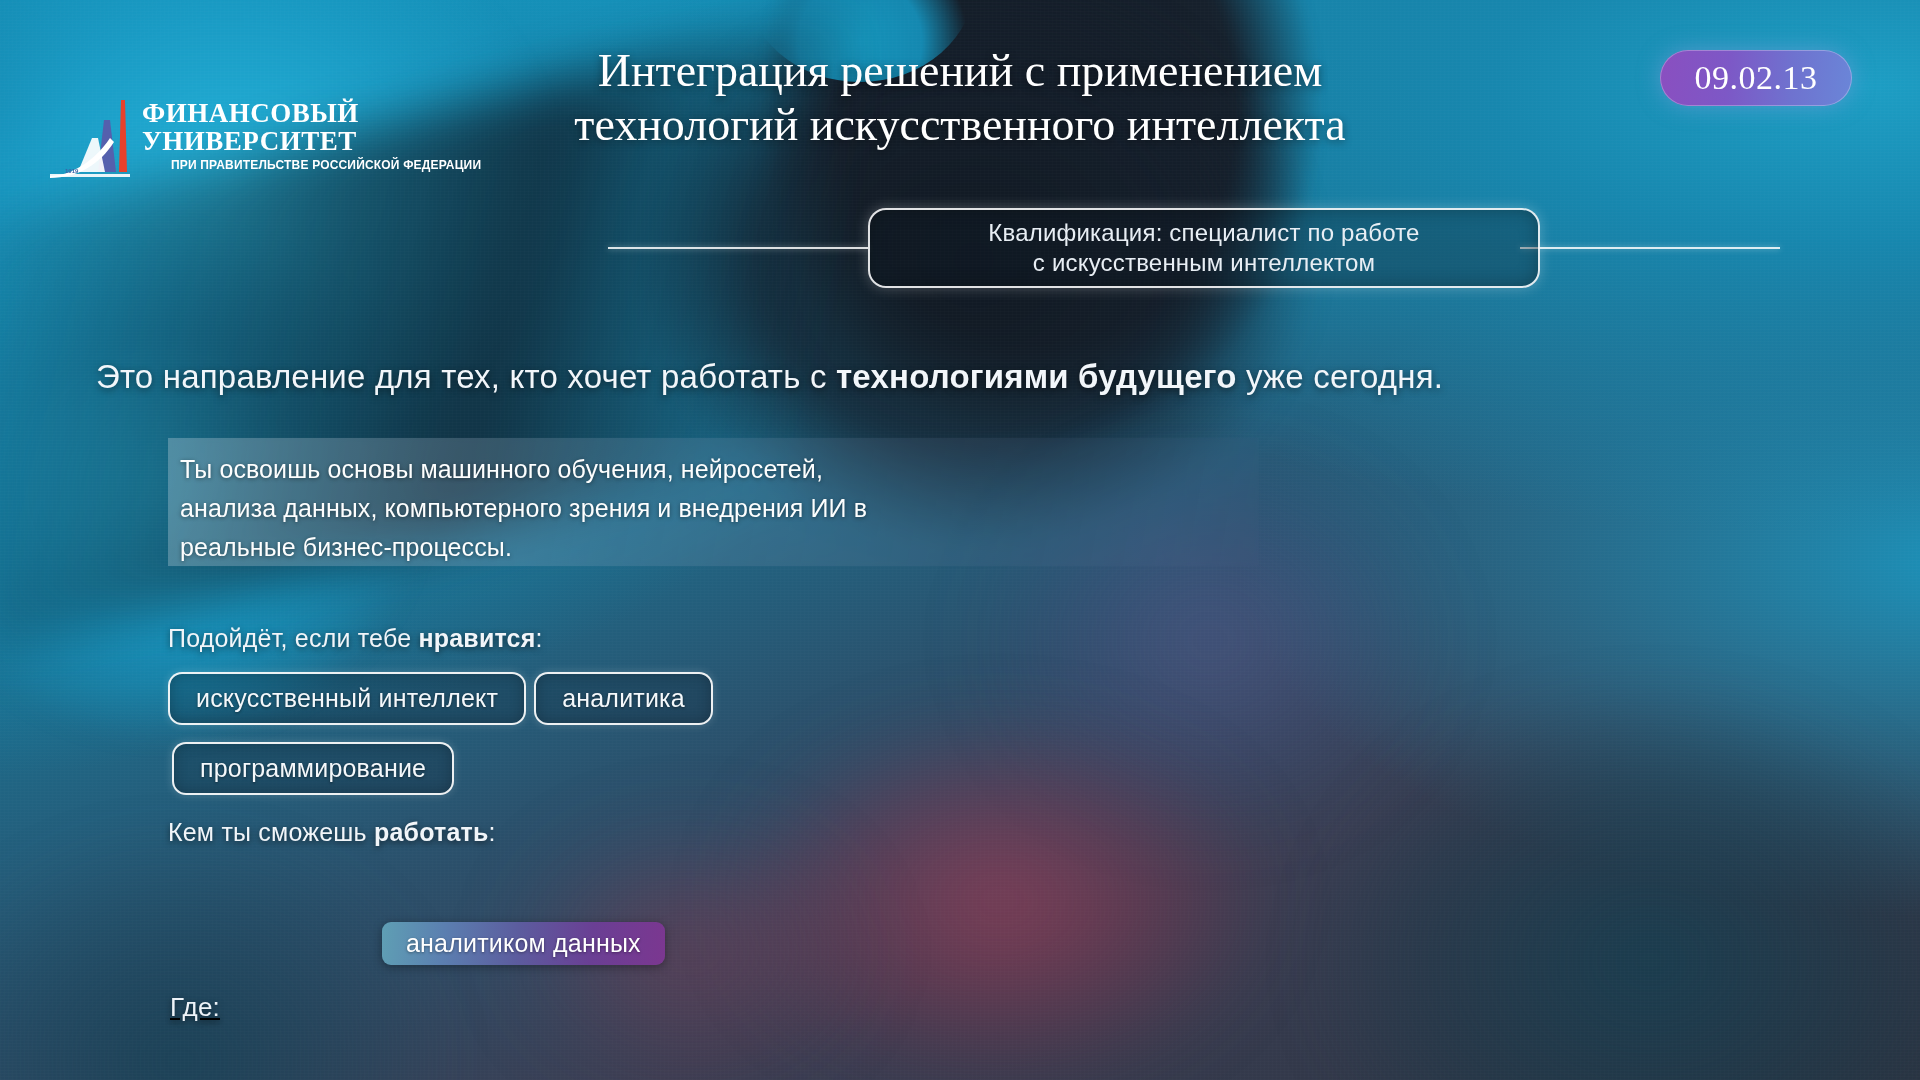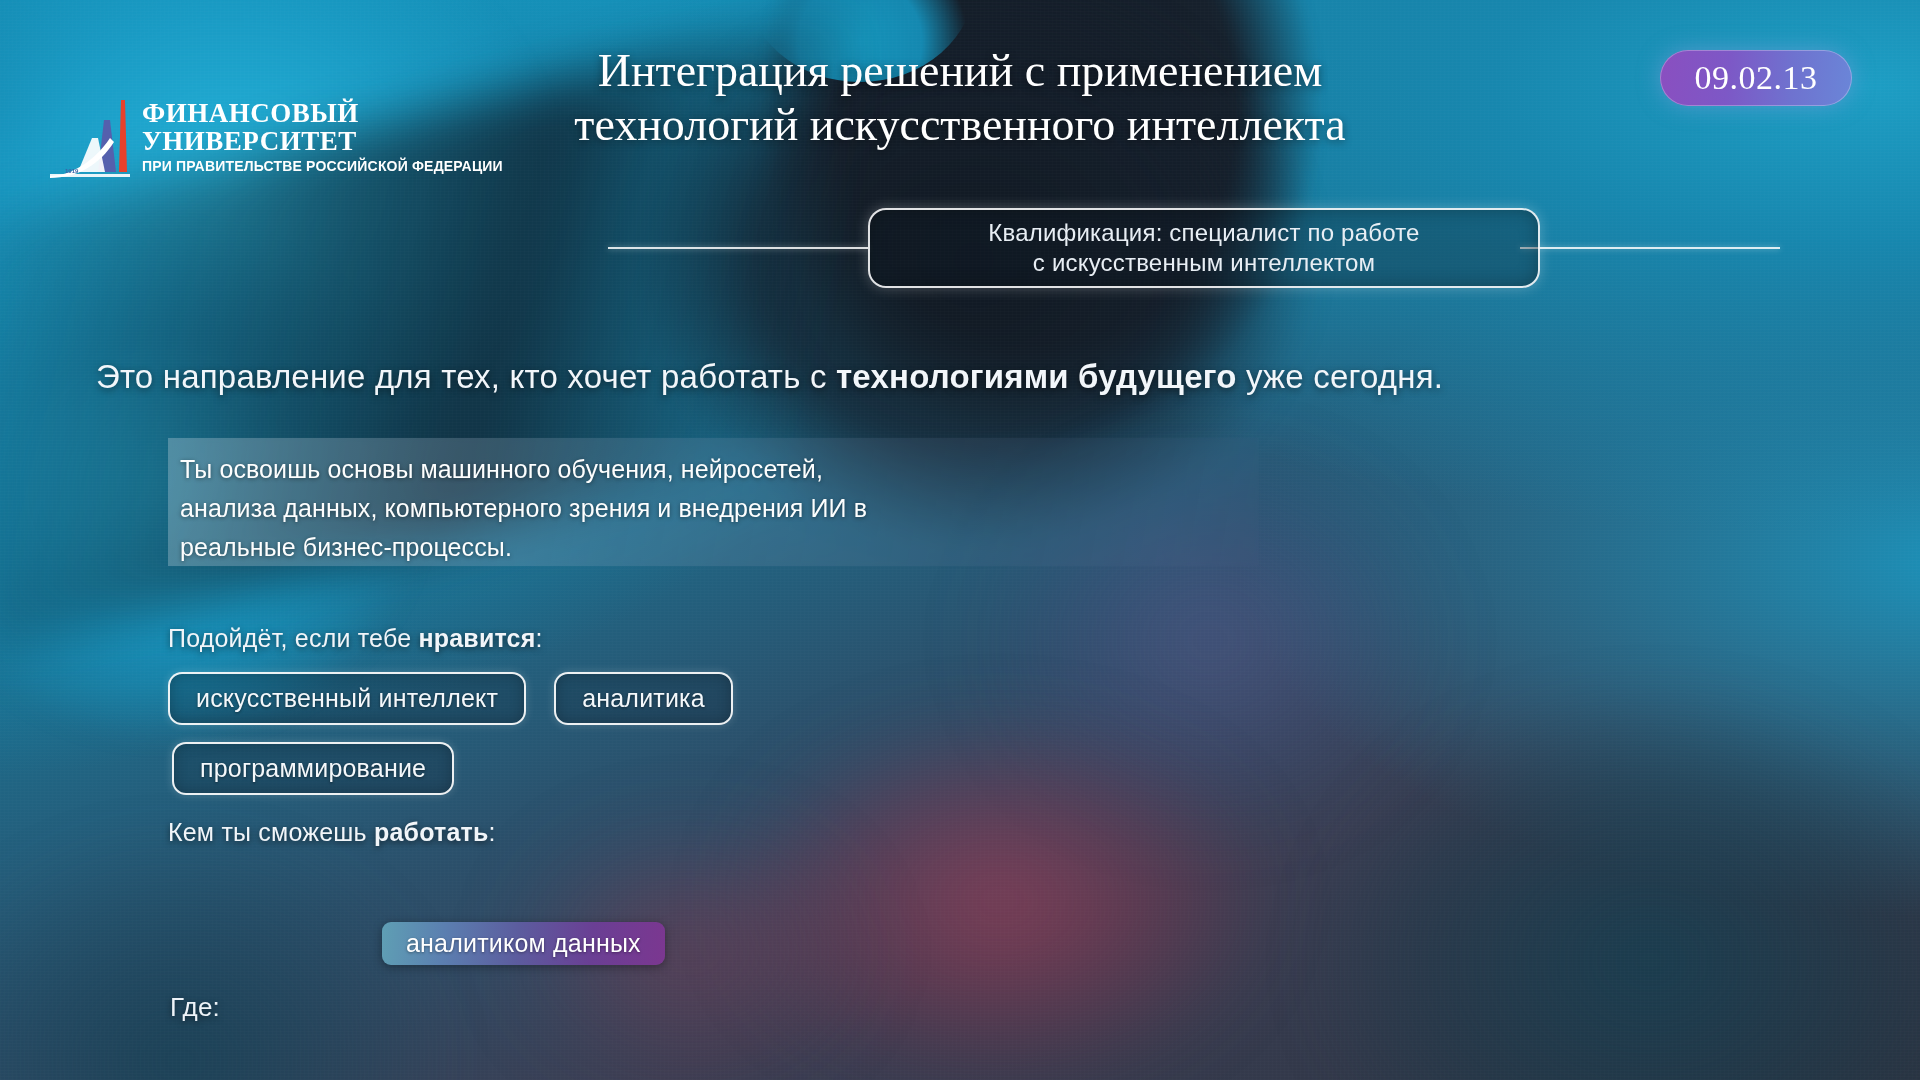--- a/index.html
+++ b/index.html
@@ -104,21 +104,21 @@
   .logo { position:absolute; left:48px; top:94px; width:330px; height:100px; display:flex; align-items:flex-start; }
   .logo-mark { position:relative; width:88px; height:86px; flex:none; margin-top:4px; }
   .logo-text { margin-left:6px; padding-top:6px; }
   .logo-l1, .logo-l2 {
     font-family:"Liberation Serif", serif; font-weight:700; color:#fff;
     letter-spacing:.5px; line-height:1.02;
   }
   .logo-l1 { font-size:27px; }
   .logo-l2 { font-size:27px; }
   .logo-l3 { font-family:"Liberation Sans", sans-serif; font-weight:700; color:#fff;
-             font-size:14px; letter-spacing:.18px; margin-top:3px; white-space:nowrap; }
+             font-size:12px; letter-spacing:.18px; margin-top:3px; white-space:nowrap;margin-left:29px; }
 
   
   .title {
     position:absolute; left:400px; top:44px; width:1120px;
     font-family:"Liberation Serif", serif; font-weight:400; color:#fff;
     font-size:46px; line-height:1.17; text-align:center;
     text-shadow:0 2px 8px rgba(0,0,0,.45);
   }
   .title .l2 { display:block; }
 
@@ -165,21 +165,21 @@
   }
 
   
   .sec-label { position:absolute; color:#f1f5f9; font-size:25px; letter-spacing:.2px;
                text-shadow:0 2px 6px rgba(0,0,0,.55); }
   .sec-label b { font-weight:700; }
   .sec-likes { left:168px; top:624px; }
   .sec-jobs  { left:168px; top:818px; }
 
   
-  .pill-row { position:absolute; display:flex; gap:28px; align-items:center; }
+  .pill-row { position:absolute; display:flex; gap:8px; align-items:center; }
   .pill-row.r1 { left:168px; top:672px; }
   .pill-row.r2 { left:172px; top:742px;border-radius:14px; }
   .pill {
     border:2px solid rgba(255,255,255,.92); border-radius:14px;
     background:rgba(10,20,30,.22);
     box-shadow:0 0 10px rgba(255,255,255,.18), inset 0 0 14px rgba(0,0,0,.25);
     color:#f4f8fb; font-size:25px; letter-spacing:.2px;
     padding:10px 26px; white-space:nowrap;
     text-shadow:0 1px 3px rgba(0,0,0,.45);
   }
@@ -192,21 +192,21 @@
   .job-pill {
     border-radius:9px;
     background:linear-gradient(95deg, #5f9fb4 0%, #5b7fb0 22%, #5c5c9e 48%, #6a3f94 74%, #7b3790 100%);
     color:#fff; font-size:25px; letter-spacing:.2px;
     padding:7px 24px; white-space:nowrap;
     box-shadow:0 2px 10px rgba(0,0,0,.35);
     text-shadow:0 1px 3px rgba(0,0,0,.40);
   }
 
   
-  .where { position:absolute; left:170px; top:992px; display:flex; align-items:center; gap:68px; }
+  .where { position:absolute; left:170px; top:992px; display:flex; align-items:center; gap:68px;text-decoration:underline; }
   .where-label { color:#eef3f8; font-size:26px; letter-spacing:.2px;
                  text-shadow:0 2px 6px rgba(0,0,0,.55); }
   .where-value { color:#ffffff; font-size:26px; font-weight:700; font-style:italic; letter-spacing:.2px;
                  text-shadow:0 2px 7px rgba(0,0,0,.55); }
 </style>
 </head>
 <body>
 
 <div class="bg-root">
   <div class="bg-base"></div>

